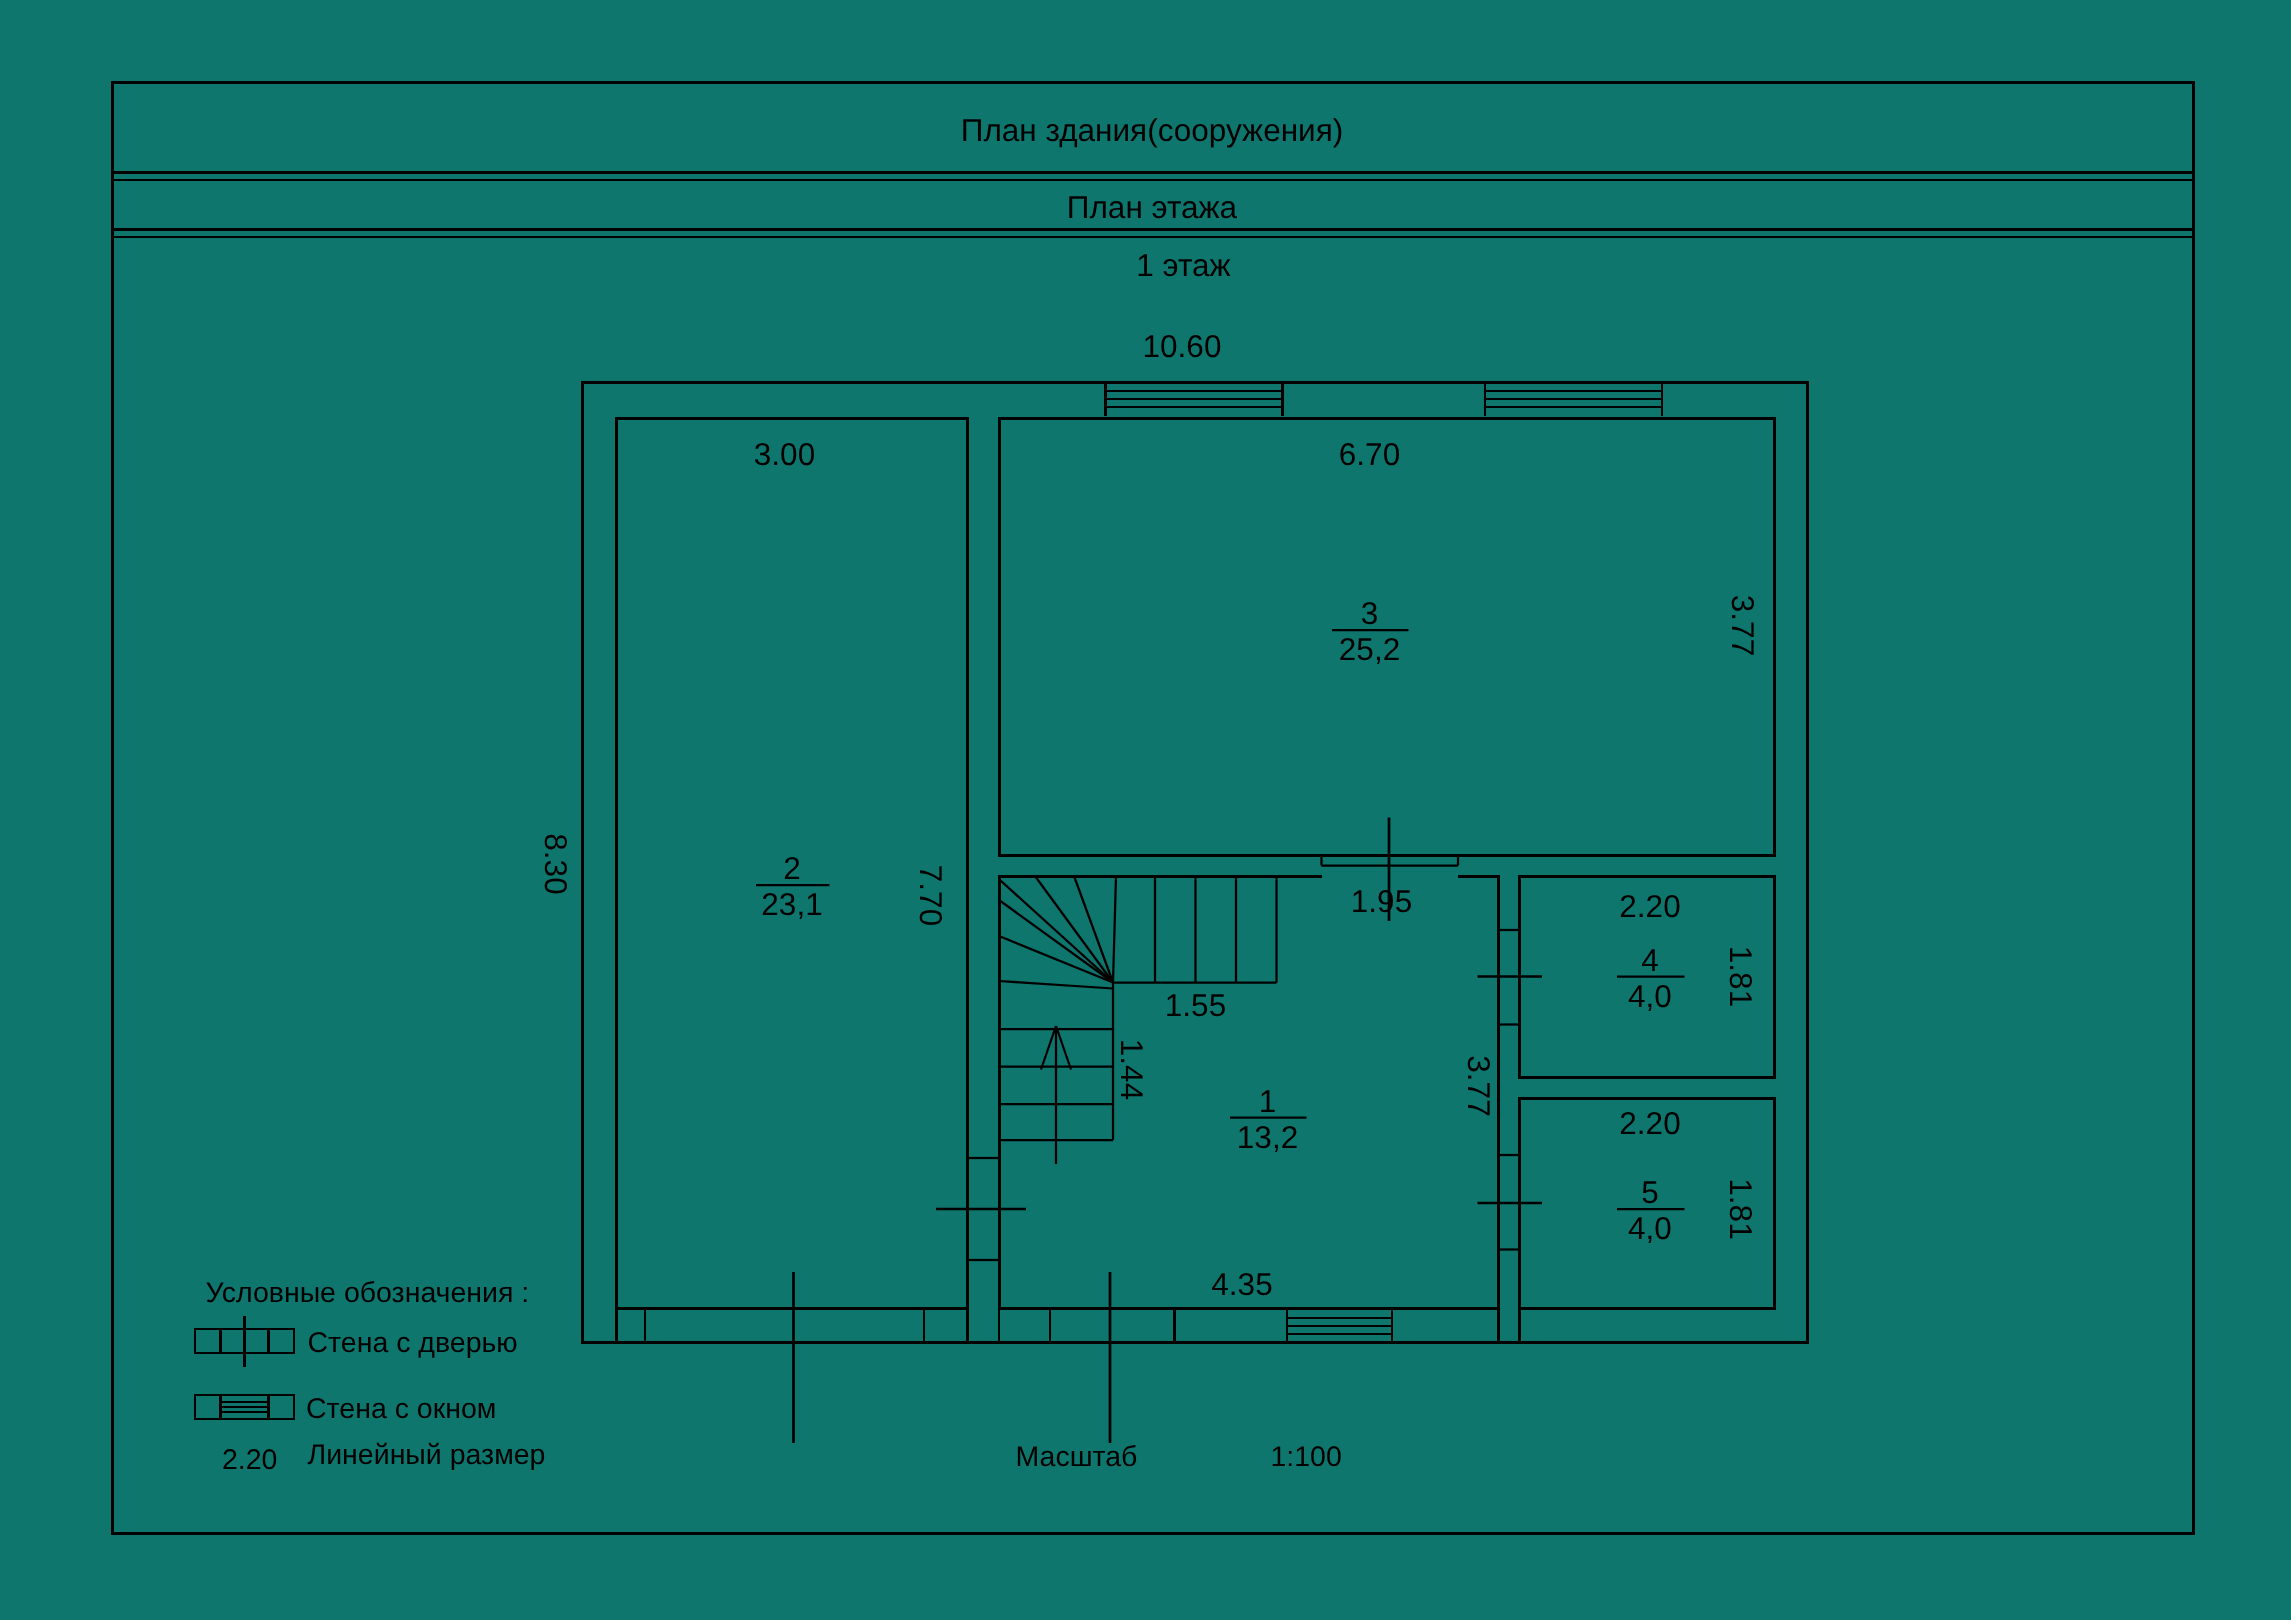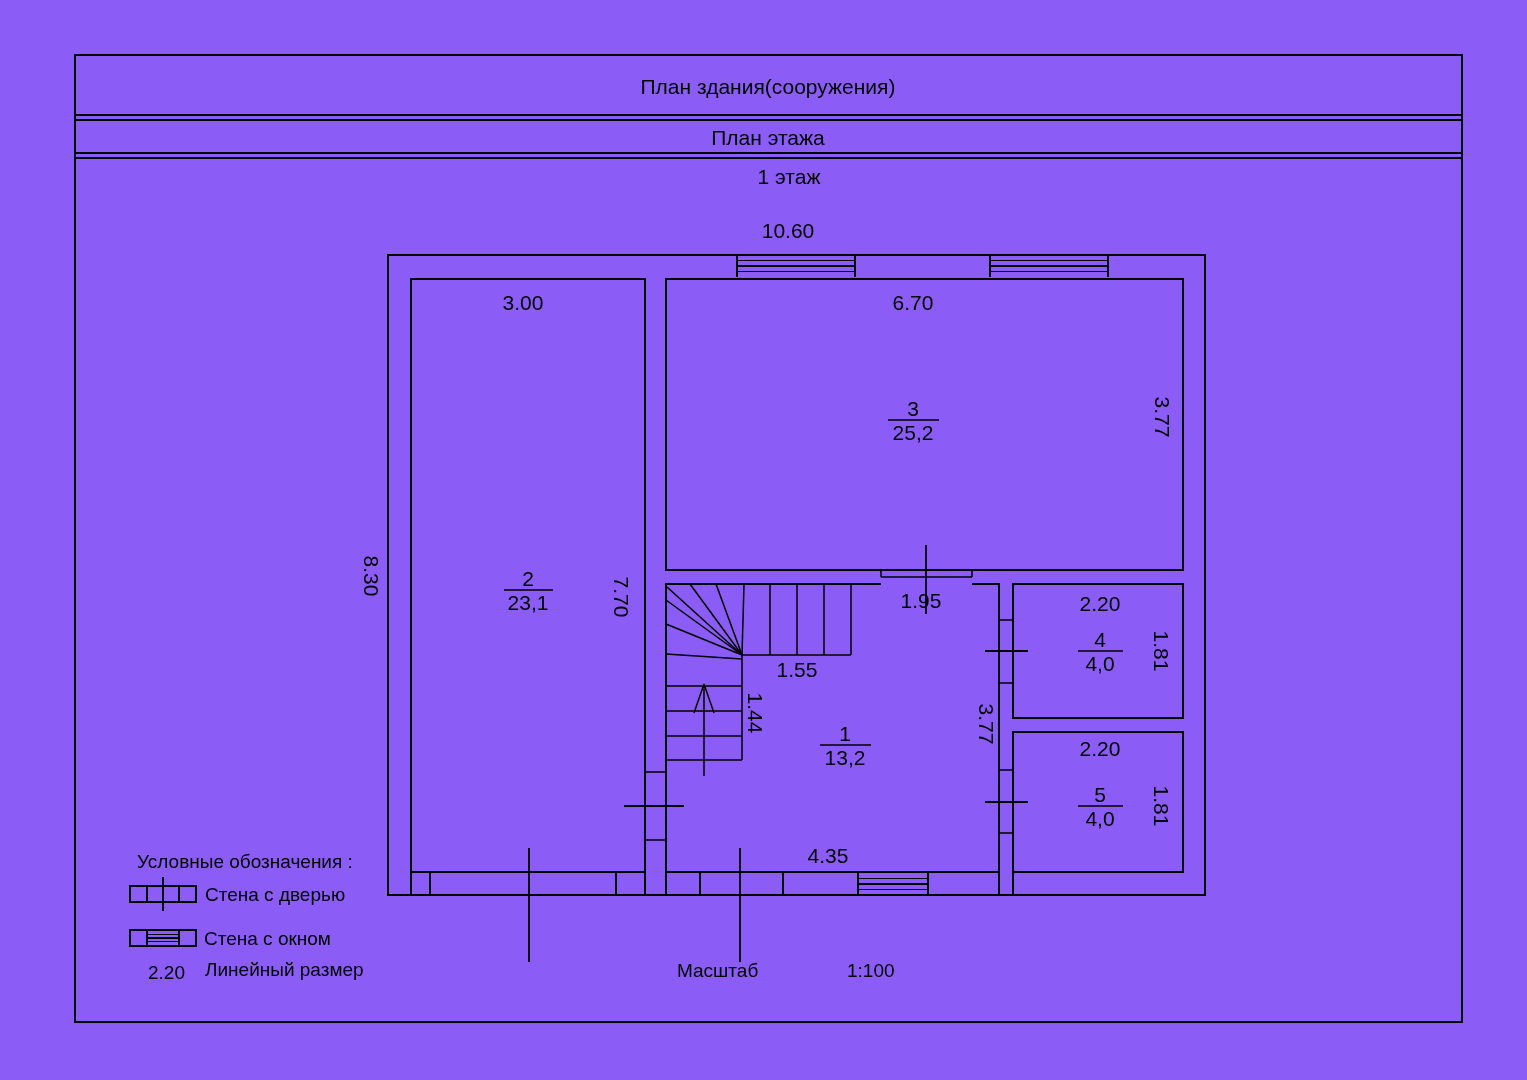--- a/index.html
+++ b/index.html
@@ -1,20 +1,20 @@
 <!DOCTYPE html>
 <html><head>
 <meta charset="utf-8">
 <style>
   html, body { margin: 0; padding: 0; background: #ffffff; }
   .stage {
     position: relative;
     width: 1527px;
     height: 1080px;
-    background: #8b5cf6;
+    background: #0f766e;
     font-family: "Liberation Sans", sans-serif;
   }
   svg { position: absolute; left: 0; top: 0; }
   text {
     font-family: "Liberation Sans", sans-serif;
     fill: #000000;
   }
   .t21 { font-size: 21px; }
   .t19 { font-size: 19px; }
   .ink   { stroke: #000000; fill: none; }

